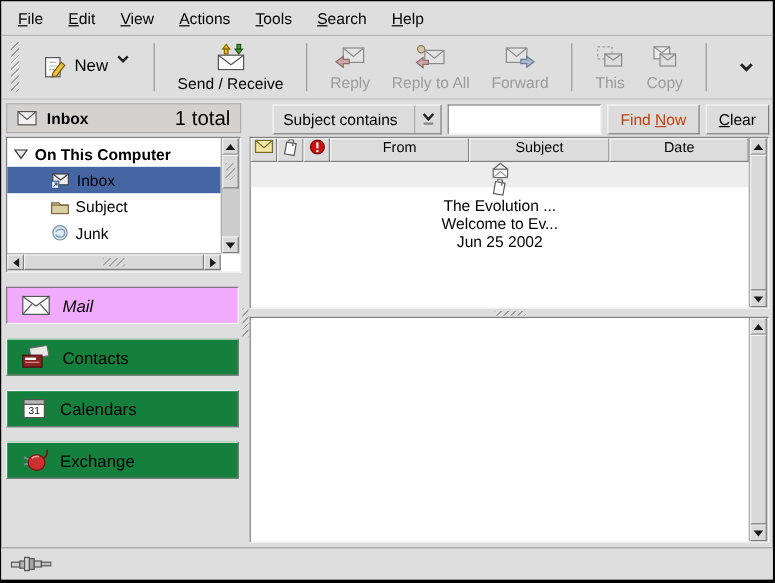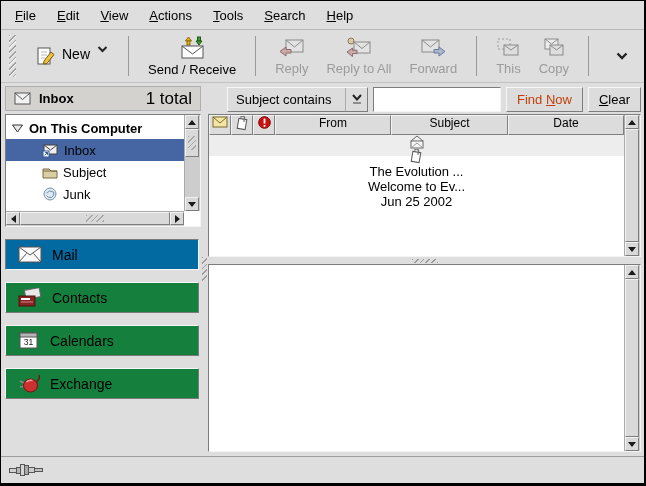--- a/index.html
+++ b/index.html
@@ -72,21 +72,21 @@
   .vtrack { flex:1; }
   .hscroll { position:absolute; left:0; right:16px; bottom:0; height:15px; background:#cdcdcd; border-top:1px solid #aaa; display:flex; }
   .hthumb { flex:1; height:13px; background:#d9d9d9; border:1px solid; border-color:#f2f2f2 #7e7e7e #7e7e7e #f2f2f2; position:relative; }
   .hthumb::after { content:""; position:absolute; top:2px; bottom:2px; left:50%; width:18px; margin-left:-9px;
     background:repeating-linear-gradient(135deg,#a8a8a8 0 1px,transparent 1px 4px); }
 
   
   .switcher { margin-top:12px; display:flex; flex-direction:column; gap:12px; padding-right:2px; }
   .sw-btn { height:31px; display:flex; align-items:center; gap:10px; padding-left:12px; font-size:14px;
     background:#15803d; border:1px solid; border-color:#f6f6f6 #7a7a7a #7a7a7a #f6f6f6; }
-  .sw-btn.active { background:#0369a1; border-color:#7a7a7a #f6f6f6 #f6f6f6 #7a7a7a; }
+  .sw-btn.active { background:#f0abfc; border-color:#7a7a7a #f6f6f6 #f6f6f6 #7a7a7a;font-style:italic; }
 
   
   .search-row { height:26px; flex:none; display:flex; align-items:center; gap:5px; margin:1px 0 2px 19px; }
   .combo { width:176px; height:25px; display:flex; align-items:center; padding-left:8px; }
   .combo .arrowzone { margin-left:auto; width:22px; align-self:stretch; border-left:1px solid #aaa;
     display:flex; flex-direction:column; align-items:center; justify-content:center; gap:1px; }
   .combo .dash { width:8px; height:2px; background:#8d8d8d; }
   .search-input { width:128px; height:25px; border:1px solid; border-color:#7c7c7c #f4f4f4 #f4f4f4 #7c7c7c;
     background:#fff; font:13px "Liberation Sans",sans-serif; padding:0 4px; outline:none; }
   .btn { height:25px; padding:0 10px; display:flex; align-items:center; justify-content:center; font-size:13px; white-space:nowrap; }

